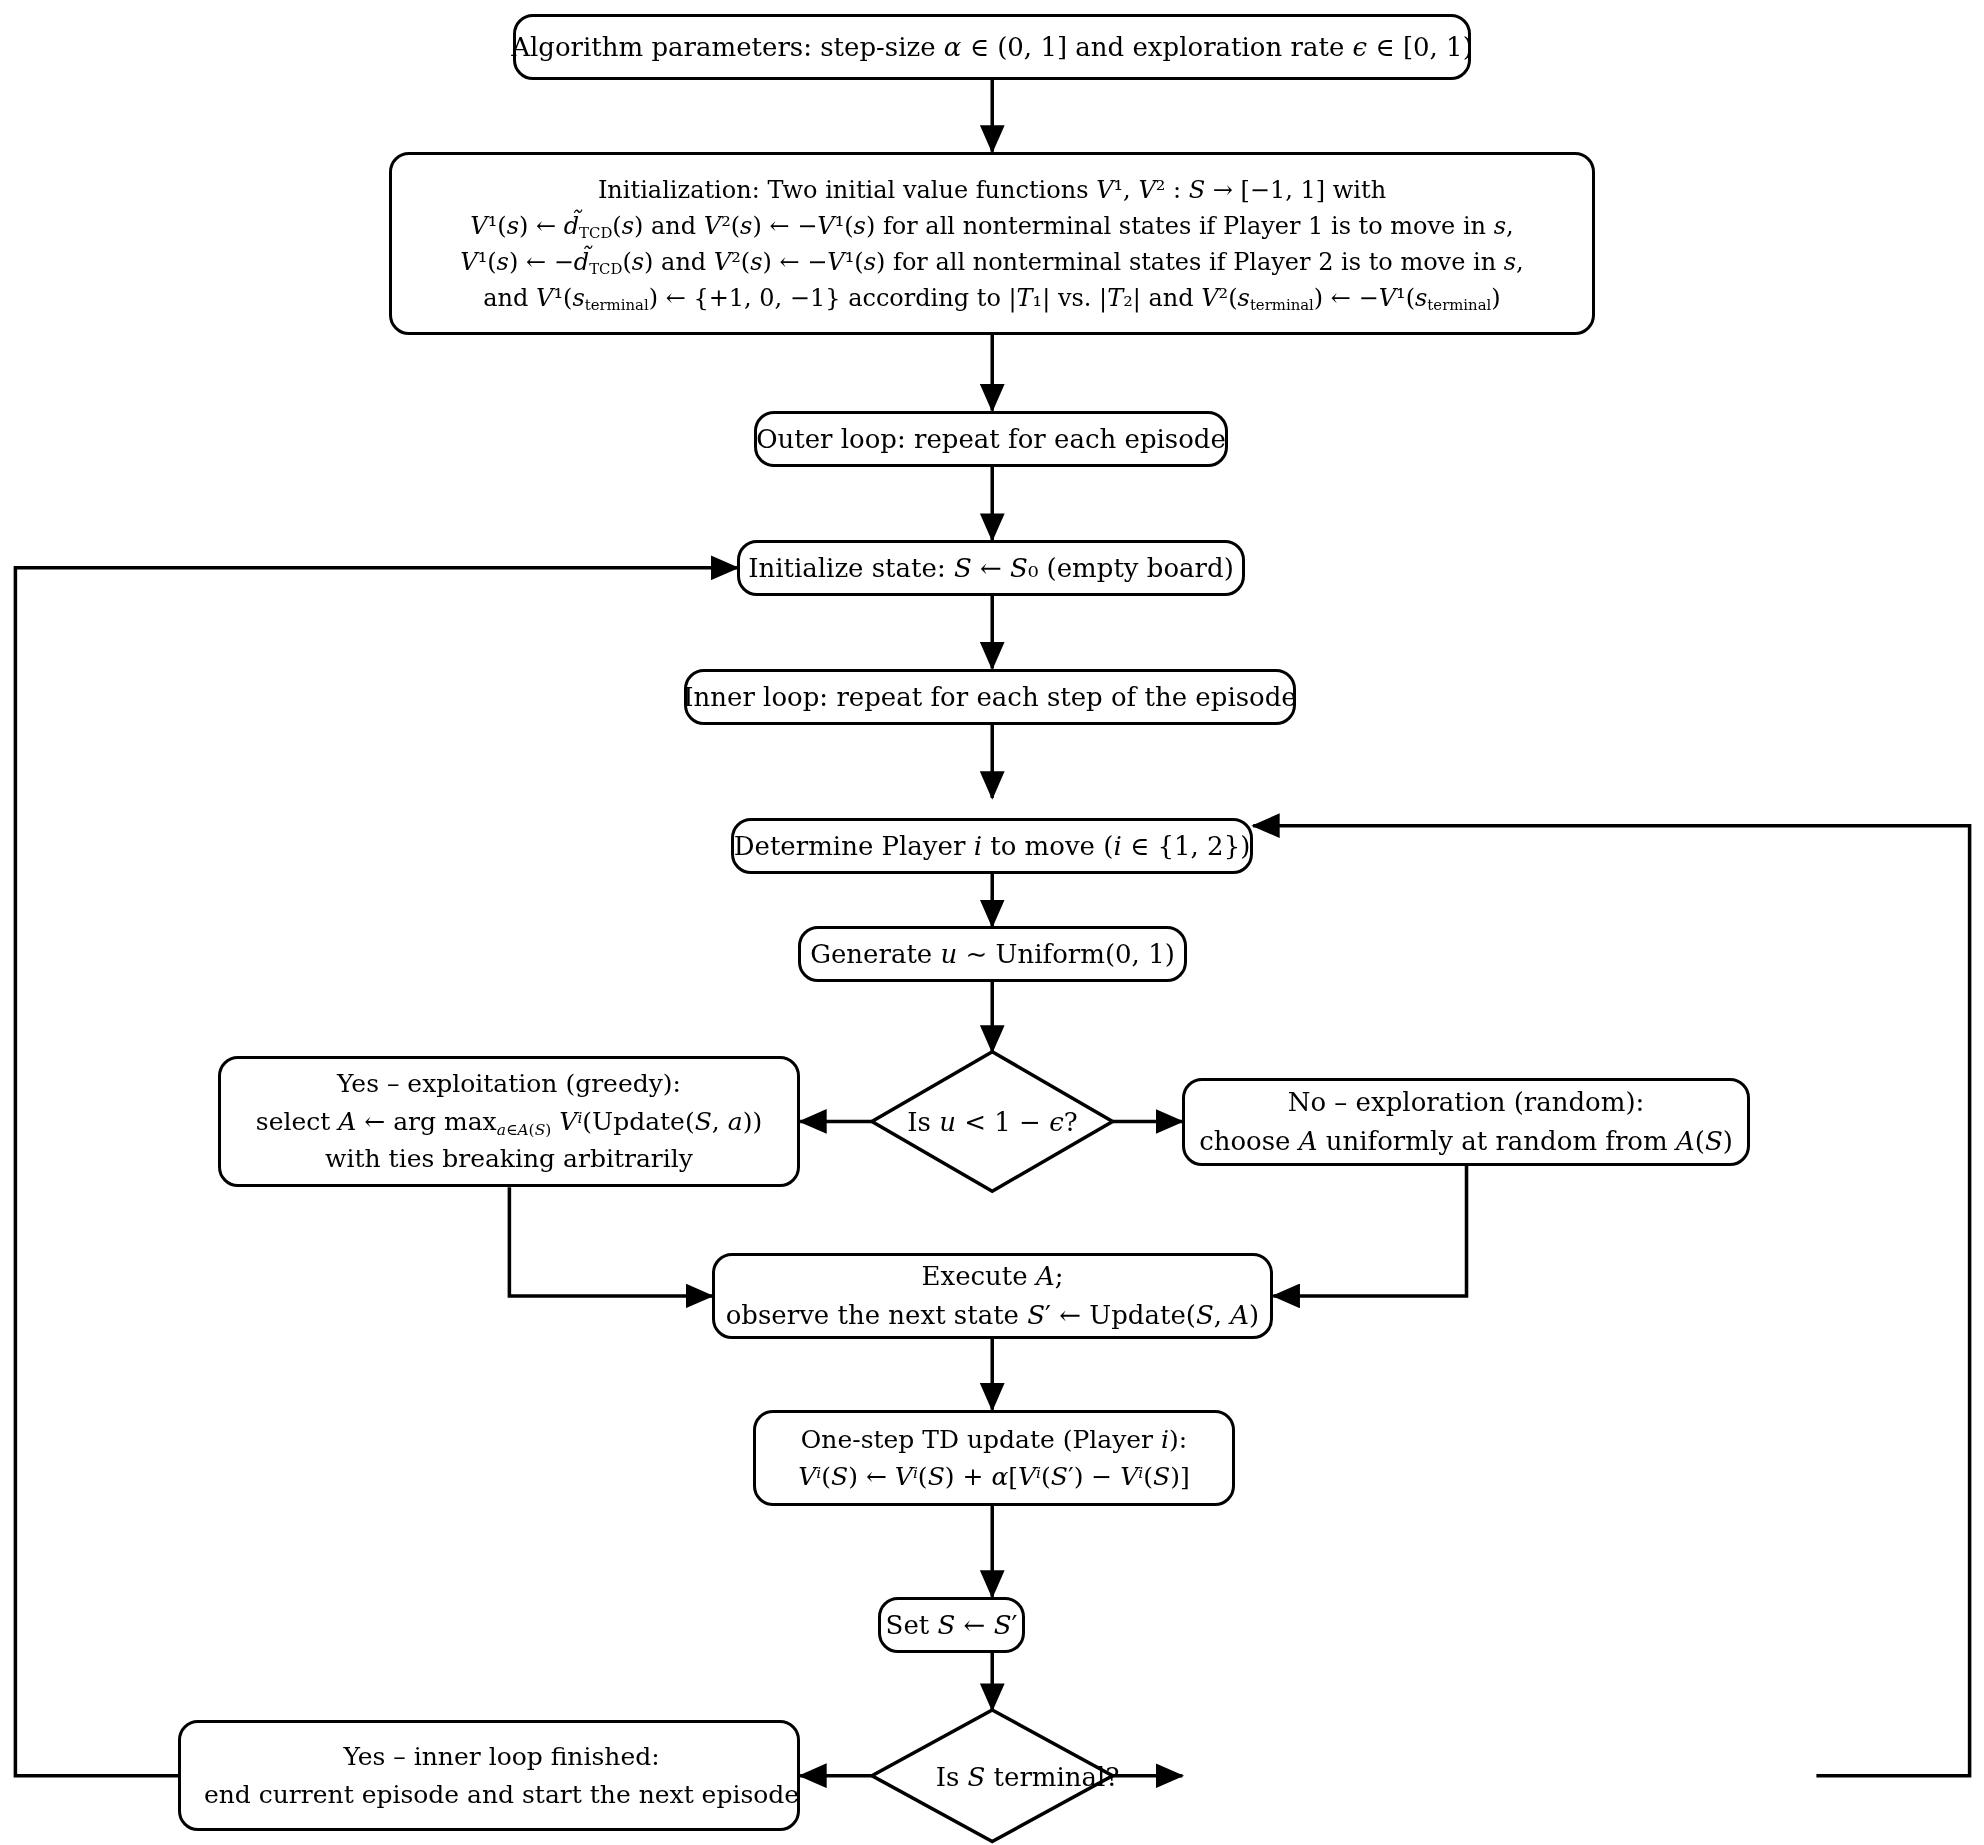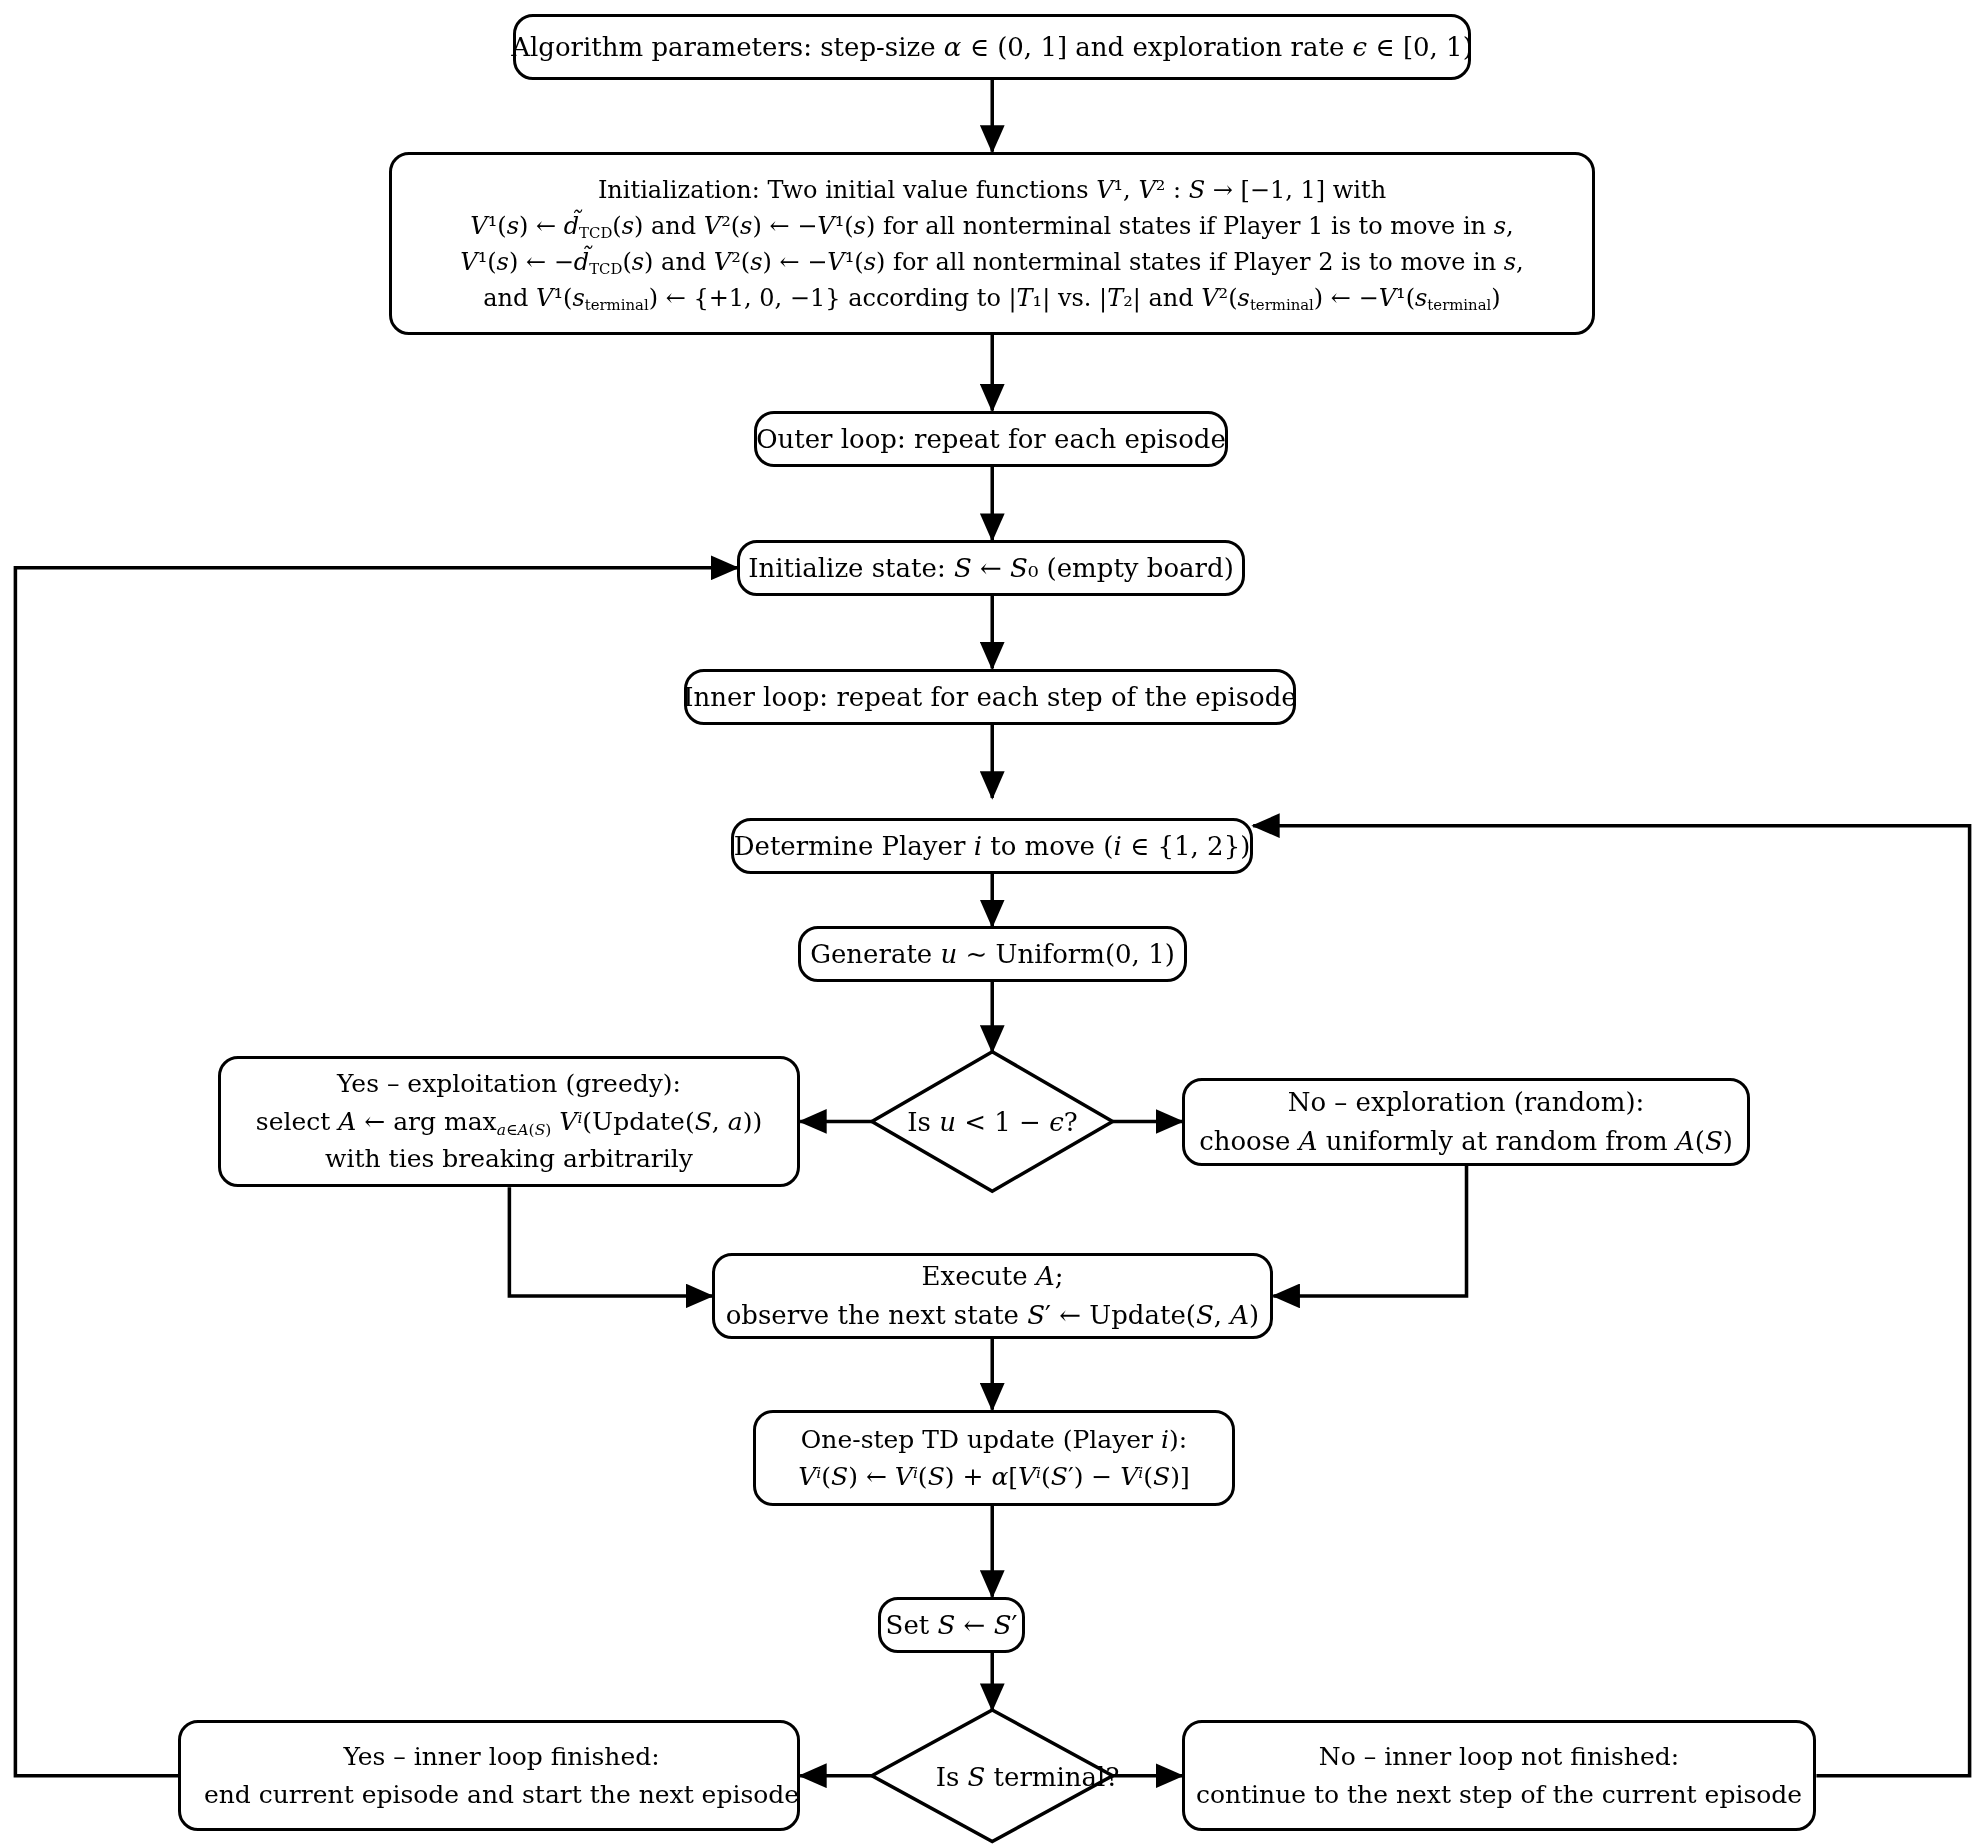--- a/index.html
+++ b/index.html
@@ -112,19 +112,15 @@
 
   <div class="dlabel" style="left:907px;top:1741px;width:241px;height:71px;">
     <div>Is <i>S</i> terminal?</div>
   </div>
 
   <div class="node fs50" style="left:178px;top:1720px;width:622px;height:111px;padding-left:25px;">
     <div>Yes – inner loop finished:</div>
     <div>end current episode and start the next episode</div>
   </div>
 
-  <div class="node fs50" style="left:1182px;top:1720px;width:634px;height:111px;">
-    <div>No – inner loop not finished:</div>
-    <div>continue to the next step of the current episode</div>
-  </div>
 
 </div>
 
 
 </body></html>

